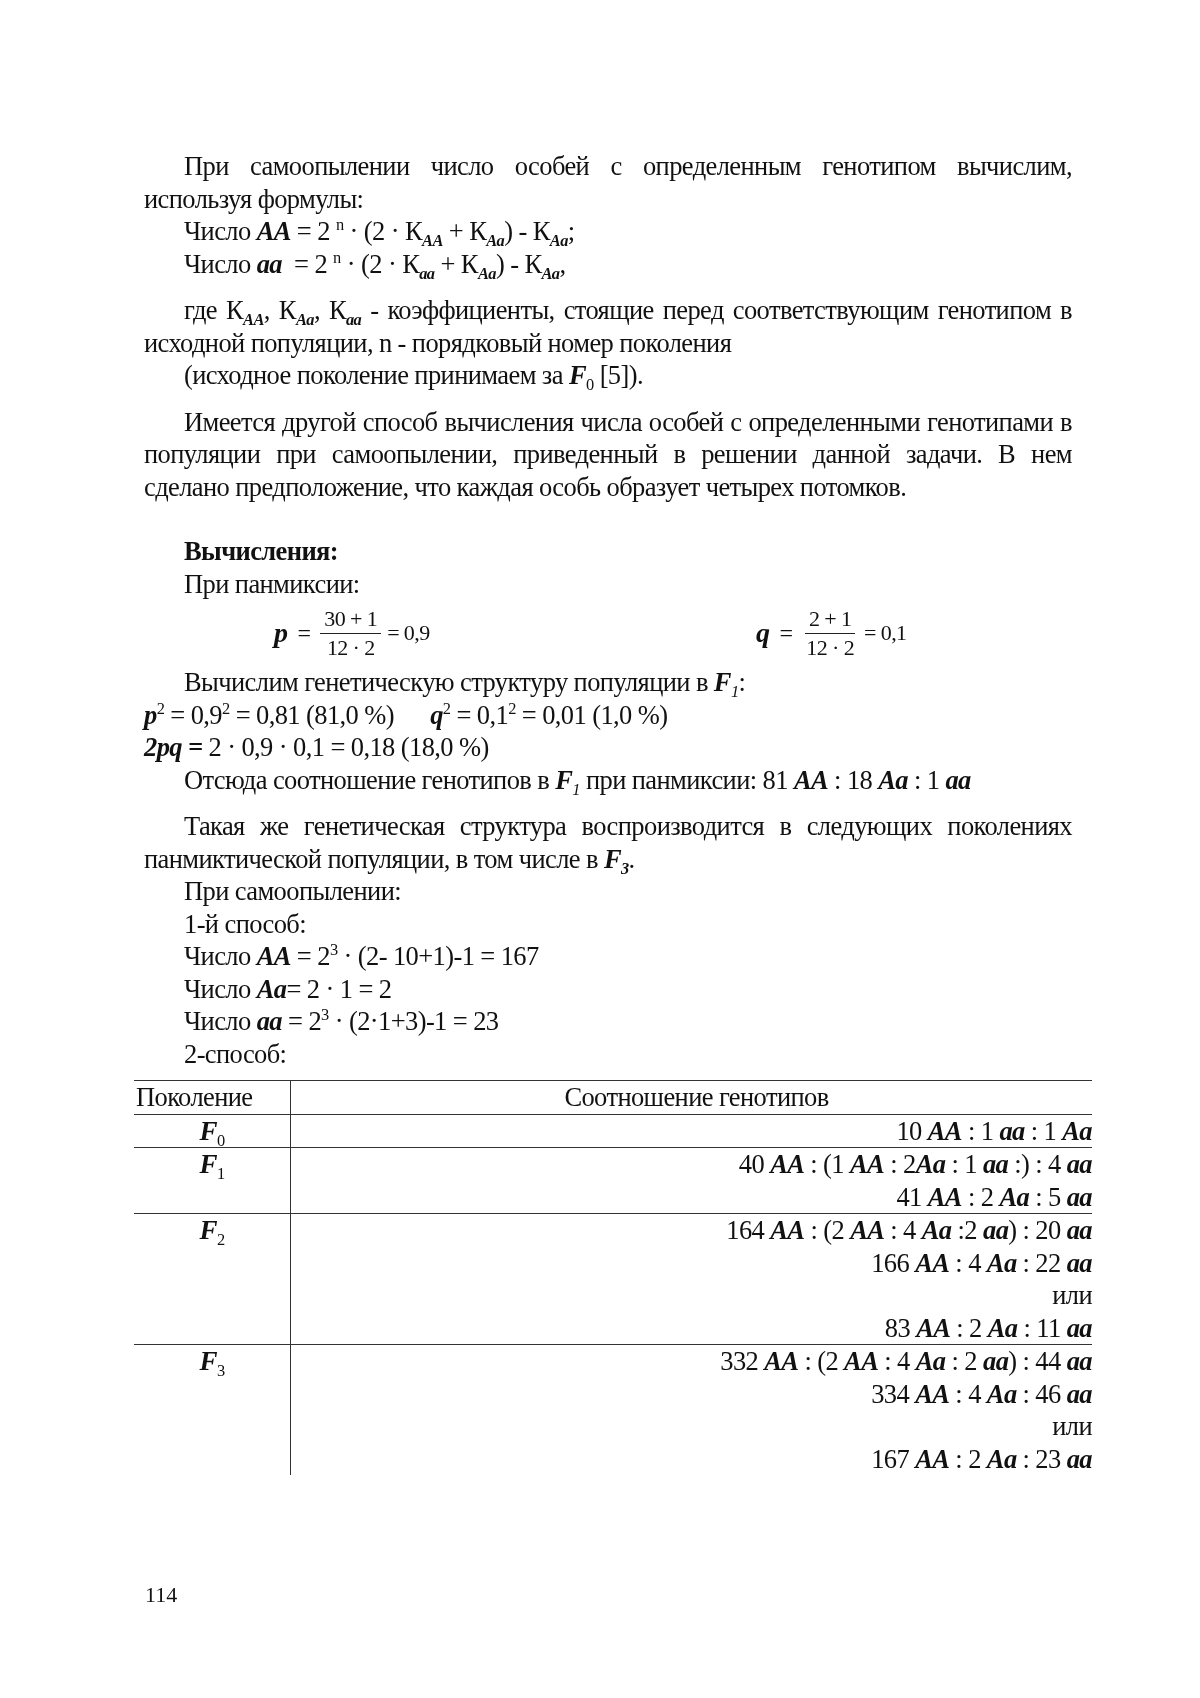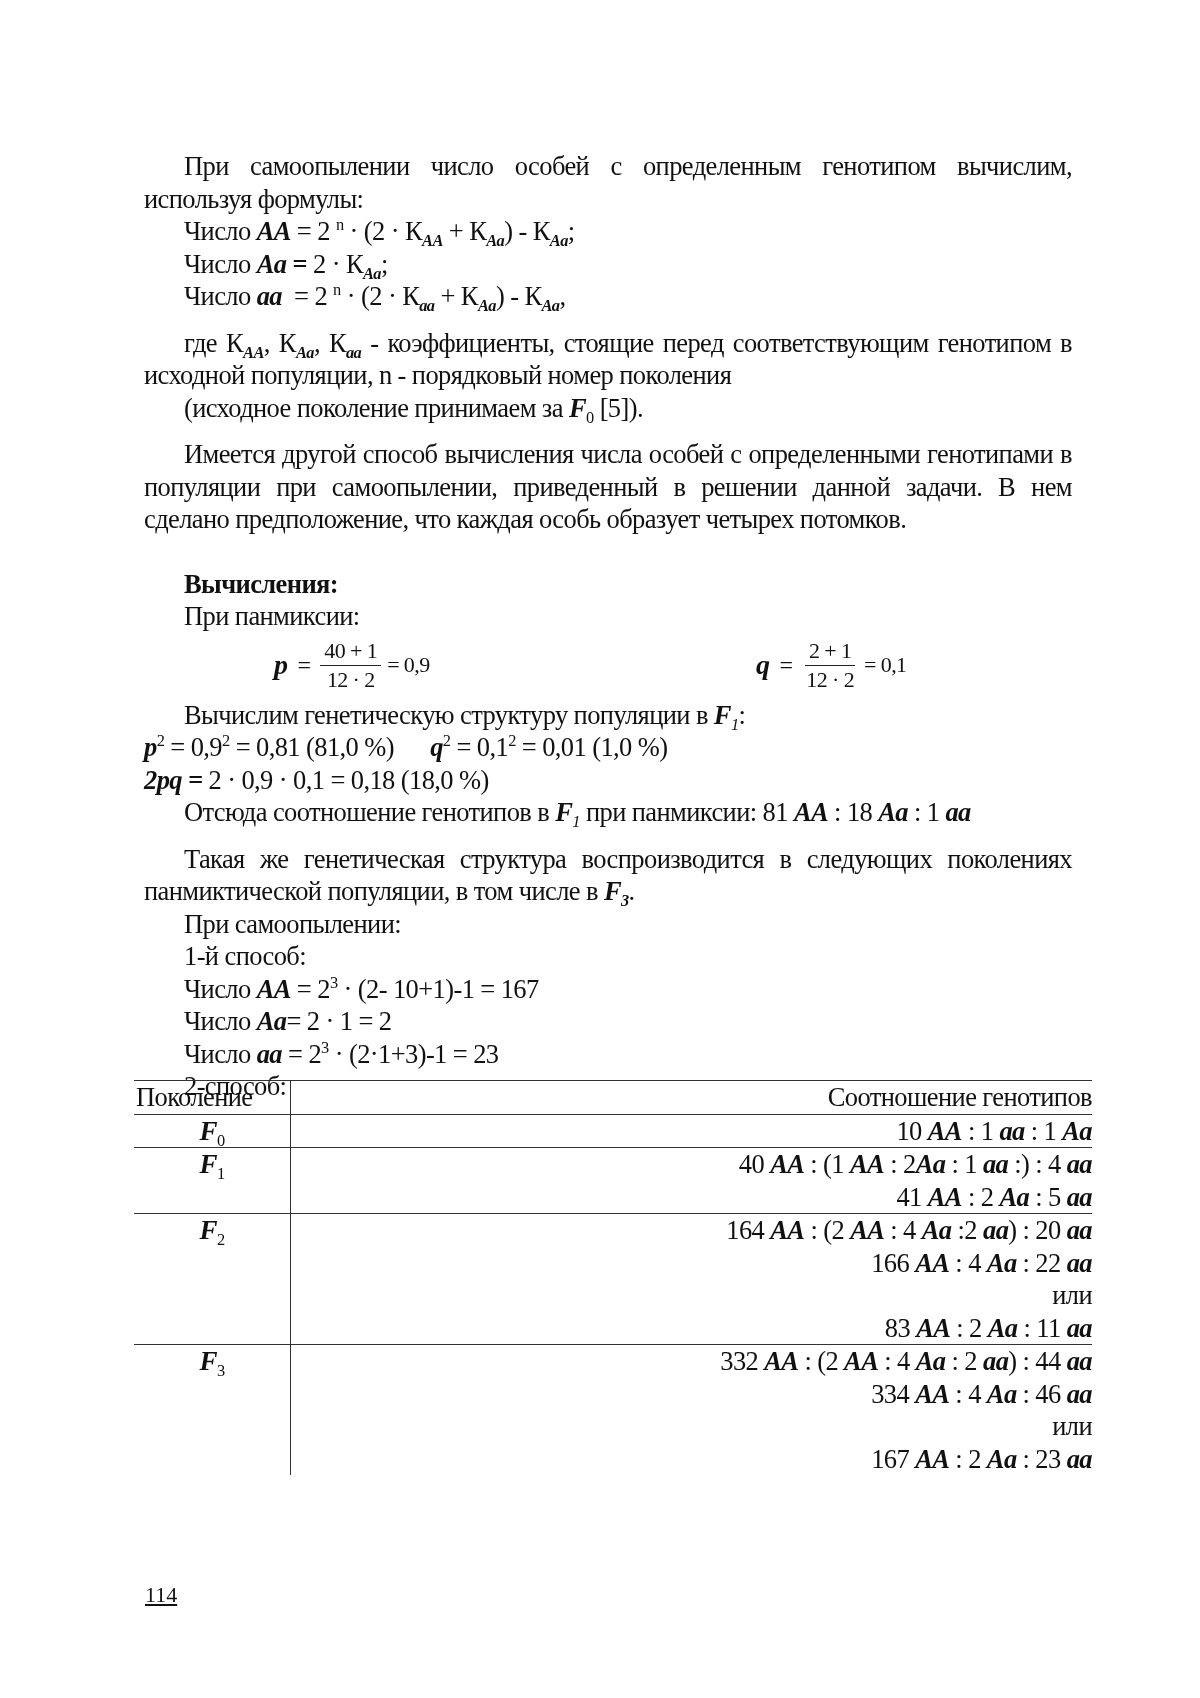--- a/index.html
+++ b/index.html
@@ -27,48 +27,47 @@
   table.gt { position: absolute; left: 134px; top: 1080px; width: 958px; border-collapse: collapse;
              font-size: 26.5px; line-height: 32.5px; letter-spacing: -0.6px; }
   table.gt td { padding: 0; vertical-align: top; }
   table.gt tr.head td { border-top: 1.5px solid #333; border-bottom: 1.5px solid #333; }
   table.gt tr.sep td { border-top: 1.5px solid #333; }
   table.gt td.c1 { width: 154px; border-right: 1.5px solid #333; text-align: center; }
   table.gt tr.head td.c1 { text-align: left; padding-left: 2px; }
   table.gt tr.head td.c2 { padding-left: 10px; }
   table.gt td.c2 { text-align: right; }
   .gen { font-weight: bold; font-style: italic; font-size: 27px; }
-  .pagenum { position: absolute; left: 145px; top: 1582px; font-size: 22px; text-decoration: underline; }
+  .pagenum { position: absolute; left: 145px; top: 1582px; font-size: 22px; }
 </style>
 </head>
 <body>
 
 <div class="page">
   <p class="p ind">При самоопылении число особей с определенным генотипом вычислим, используя формулы:</p>
 
   <div class="line">Число <b class="bi">AA</b> = 2 <sup>n</sup> · (2 · К<sub><b class="bi">AA</b></sub> + К<sub><b class="bi">Aa</b></sub>) - К<sub><b class="bi">Aa</b></sub>;</div>
-  <div class="line">Число <b class="bi">Aa</b> <b>=</b> 2 · К<sub><b class="bi">Aa</b></sub>;</div>
   <div class="line">Число <b class="bi">aa</b> &nbsp;= 2 <sup>n</sup> · (2 · К<sub><b class="bi">aa</b></sub> + К<sub><b class="bi">Aa</b></sub>) - К<sub><b class="bi">Aa</b></sub>,</div>
 
   <p class="p ind"><span>где К</span><sub><b class="bi">AA</b></sub>, К<sub><b class="bi">Aa</b></sub>, К<sub><b class="bi">aa</b></sub> <span> - коэффициенты, стоящие перед соответствующим генотипом в исходной популяции, n - порядковый номер поколения</span></p>
   <div class="line"><span>(исходное поколение принимаем за </span><b class="bi">F</b><sub>0</sub><span> [5]).</span></div>
 
   <p class="p ind">Имеется другой способ вычисления числа особей с определенными генотипами в популяции при самоопылении, приведенный в решении данной задачи. В нем сделано предположение, что каждая особь образует четырех потомков.</p>
 
   <div class="gap"></div>
 
   <div class="line bold">Вычисления:</div>
   <div class="line">При панмиксии:</div>
 
   <div class="frac-row">
     <div class="frac-block" style="left:130px;">
       <span class="lhs">p</span>
         <span style="font-size:24px;margin-right:4px;">=</span>
       <span class="frac">
-        <span class="num">40 + 1</span>
+        <span class="num">30 + 1</span>
         <span class="den">12 · 2</span>
       </span>
       <span class="rhs">= 0,9</span>
     </div>
     <div class="frac-block" style="left:612px;">
       <span class="lhs">q</span>
         <span style="font-size:24px;margin-right:4px;">=</span>
       <span class="frac">
         <span class="num">2 + 1</span>
         <span class="den">12 · 2</span>
@@ -88,21 +87,21 @@
   <div class="line"><span>Число </span><b class="bi">AA</b><span> = 2</span><sup>3</sup><span> · (2- 10+1)-1 = 167</span></div>
   <div class="line"><span>Число </span><b class="bi">Aa</b><span>= 2 · 1 =  2</span></div>
   <div class="line"><span>Число </span><b class="bi">aa</b><span> = 2</span><sup>3</sup><span> · (2·1+3)-1 = 23</span></div>
   <div class="line">2-способ:</div>
 </div>
 
 <table class="gt">
   <tbody>
       <tr class="head">
     <td class="c1">Поколение</td>
-    <td class="c2" style="text-align:right;">Соотношение генотипов</td>
+    <td class="c2" style="text-align:center;">Соотношение генотипов</td>
   </tr>
   <tr>
     <td class="c1"><span class="gen">F</span><sub>0</sub></td>
     <td class="c2">
           <div>10 <b class="bi">AA</b> : 1 <b class="bi">aa</b> : 1 <b class="bi">Aa</b></div>
         </td>
   </tr>
   <tr class="sep">
     <td class="c1"><span class="gen">F</span><sub>1</sub></td>
     <td class="c2">

